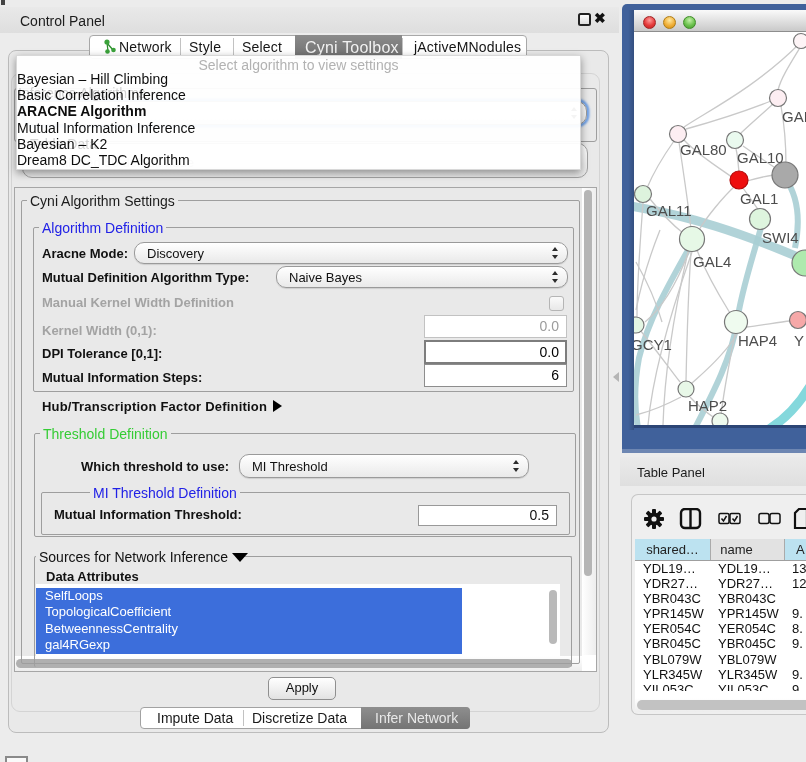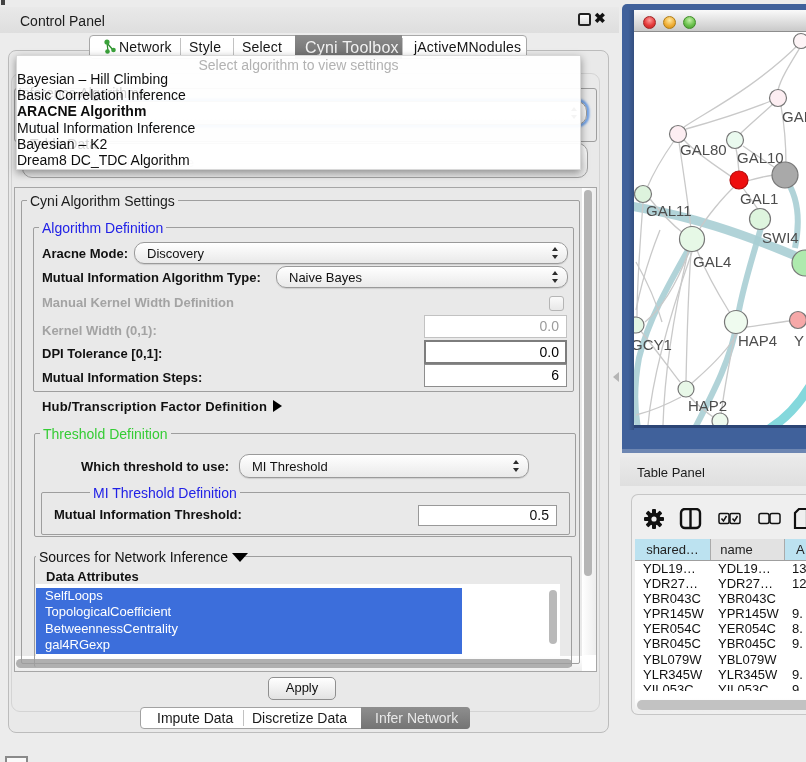--- a/index.html
+++ b/index.html
@@ -67,21 +67,21 @@
 
 <div class="gb" style="left:33px;top:227px;width:539px;height:163px;border-radius:2px;"></div>
 <div class="gbt" style="left:39px;top:220px;color:#2121e6;">Algorithm Definition</div>
 
 <div class="abs bold" style="left:42px;top:246px;">Aracne Mode:</div>
 <div class="combo" style="left:134px;top:242px;width:432px;height:20px;">
     <span class="ct">Discovery</span>
     <span class="arr"></span>
   </div>
 
-<div class="abs bold" style="left:42px;top:270px;">Mutual Information Algorithm Type:</div>
+<div class="abs bold" style="left:42px;top:270px;">Mutual Definition Algorithm Type:</div>
 <div class="combo" style="left:276px;top:266px;width:290px;height:20px;">
     <span class="ct">Naive Bayes</span>
     <span class="arr"></span>
   </div>
 
 <div class="abs bold" style="left:42px;top:295px;color:#a3a3a3;">Manual Kernel Width Definition</div>
 <div class="abs" style="left:549px;top:296px;width:13px;height:13px;background:linear-gradient(#fafafa,#e8e8e8);border:1px solid #b5b5b5;border-radius:3px;"></div>
 
 <div class="abs bold" style="left:42px;top:323px;color:#a3a3a3;">Kernel Width (0,1):</div>
 <div class="tf" style="left:424px;top:315px;width:143px;height:23px;border:1px solid #c2c2c2;box-sizing:border-box;line-height:21px;padding-right:7px;color:#9c9c9c;font-size:14px;">0.0</div>

